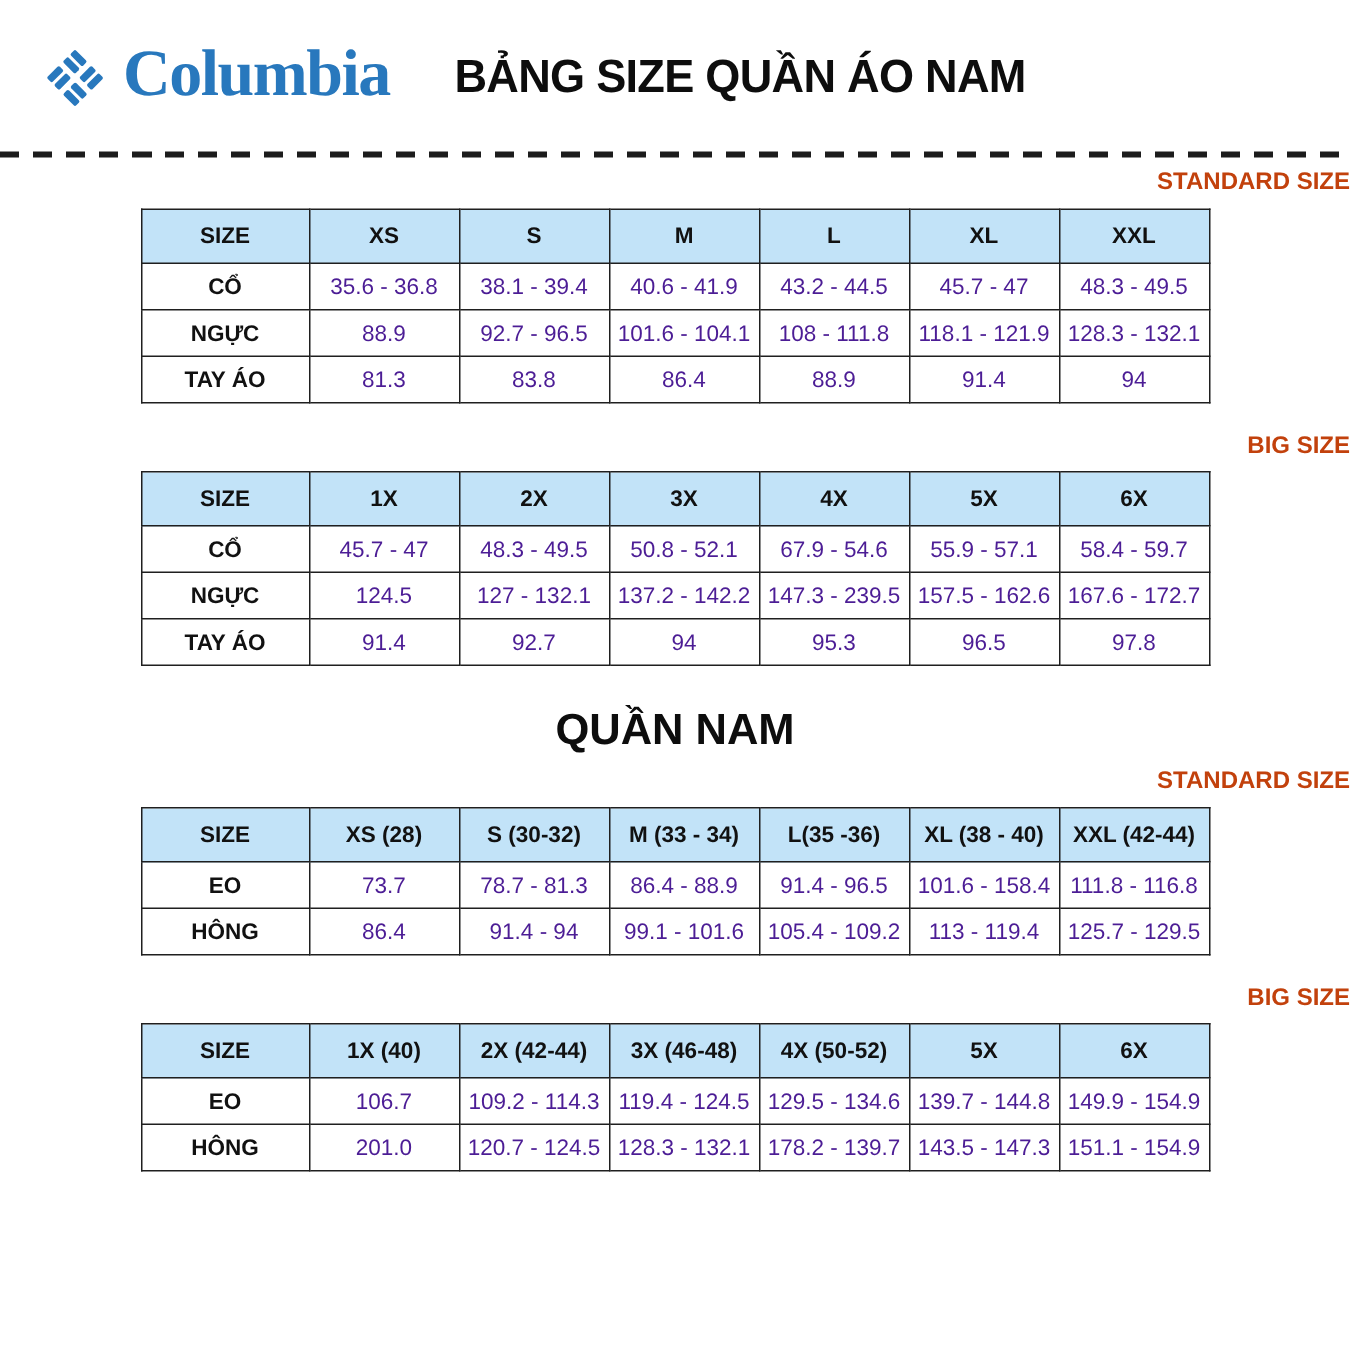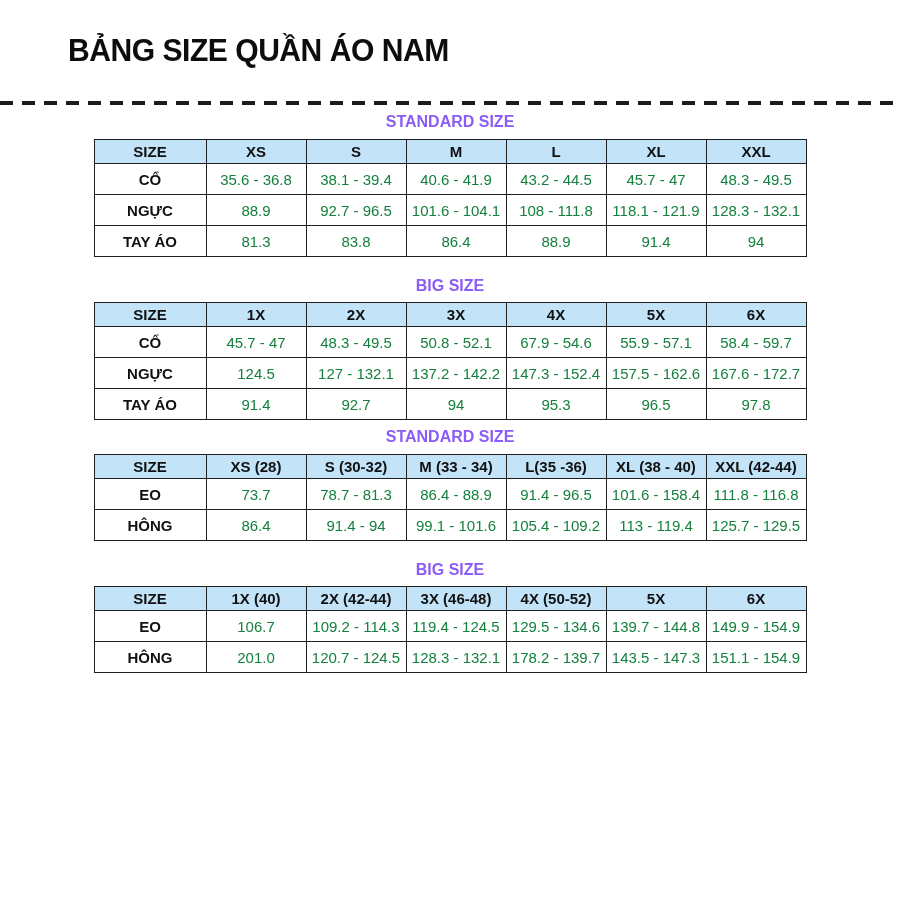--- a/index.html
+++ b/index.html
@@ -57,23 +57,24 @@
     font-size: 29px;
     font-weight: 800;
     letter-spacing: 0px;
     color: #0d0d0d;
     margin-top: 27px;
     line-height: 1.15;
   }
   .table-subtitle {
     font-size: 16px;
     font-weight: 800;
-    color: #8b5cf6;
+    color: #c2410c;
     margin-top: 8px;
     margin-bottom: 8px;
+    text-align: right;
   }
   .table-subtitle.after-table { margin-top: 20px; margin-bottom: 7px; }
 
   
   table.size-table {
     border-collapse: collapse;
     table-layout: fixed;
     width: 712px;
     margin: 0 auto;
     background: #ffffff;
@@ -85,29 +86,44 @@
     height: 31px;
     font-size: 15px;
     text-align: center;
     vertical-align: middle;
     padding: 0 2px;
     white-space: nowrap;
   }
   table.size-table thead th {
     background: #c2e3f8;
     font-weight: 700;
-    height: 24px;
+    height: 36px;
   }
   table.size-table tbody th { font-weight: 700; }
-  table.size-table tbody td { font-weight: 400; color: #15803d; margin-left: 10px; }
+  table.size-table tbody td { font-weight: 400; color: #4c1d95; margin-left: 10px; }
 </style>
 </head>
 <body>
 
 <header class="page-header">
+  <div class="brand">
+    <svg class="brand-mark" width="50" height="50" viewBox="0 0 50 50" aria-hidden="true">
+      <g transform="translate(25,26) rotate(45)" fill="#2878BD">
+        <rect x="-13.5" y="-13.5" width="11.5" height="4.8" rx="1.2"></rect>
+        <rect x="-13.5" y="-6.6" width="11.5" height="4.8" rx="1.2"></rect>
+        <rect x="1.8" y="-13.5" width="4.8" height="11.5" rx="1.2"></rect>
+        <rect x="8.7" y="-13.5" width="4.8" height="11.5" rx="1.2"></rect>
+        <rect x="2" y="1.8" width="11.5" height="4.8" rx="1.2"></rect>
+        <rect x="2" y="8.7" width="11.5" height="4.8" rx="1.2"></rect>
+        <rect x="-13.5" y="1.8" width="4.8" height="11.5" rx="1.2"></rect>
+        <rect x="-6.6" y="1.8" width="4.8" height="11.5" rx="1.2"></rect>
+      </g>
+    </svg>
+    <span class="brand-word" style="color:#2878BD">Columbia</span>
+  </div>
   <h1 class="page-title">BẢNG SIZE QUẦN ÁO NAM</h1>
 </header>
 
 <div class="dashed-divider"></div>
 
 <main>
     <section class="chart-section">
       <h3 class="table-subtitle">STANDARD SIZE</h3>
       <table class="size-table">
         <colgroup>
@@ -190,37 +206,38 @@
             <td>50.8 - 52.1</td>
             <td>67.9 - 54.6</td>
             <td>55.9 - 57.1</td>
             <td>58.4 - 59.7</td>
           </tr>
           <tr>
             <th scope="row">NGỰC</th>
             <td>124.5</td>
             <td>127 - 132.1</td>
             <td>137.2 - 142.2</td>
-            <td>147.3 - 152.4</td>
+            <td>147.3 - 239.5</td>
             <td>157.5 - 162.6</td>
             <td>167.6 - 172.7</td>
           </tr>
           <tr>
             <th scope="row">TAY ÁO</th>
             <td>91.4</td>
             <td>92.7</td>
             <td>94</td>
             <td>95.3</td>
             <td>96.5</td>
             <td>97.8</td>
           </tr>
         </tbody>
       </table>
     </section>
     <section class="chart-section">
+      <h2 class="section-title">QUẦN NAM</h2>
       <h3 class="table-subtitle">STANDARD SIZE</h3>
       <table class="size-table">
         <colgroup>
           <col class="label-col">
           <col class="data-col">
           <col class="data-col">
           <col class="data-col">
           <col class="data-col">
           <col class="data-col">
           <col class="data-col">

